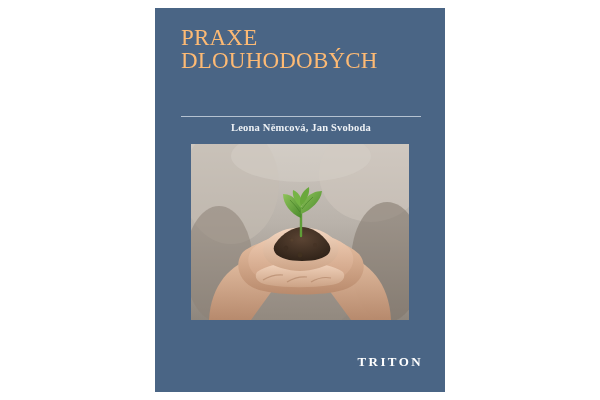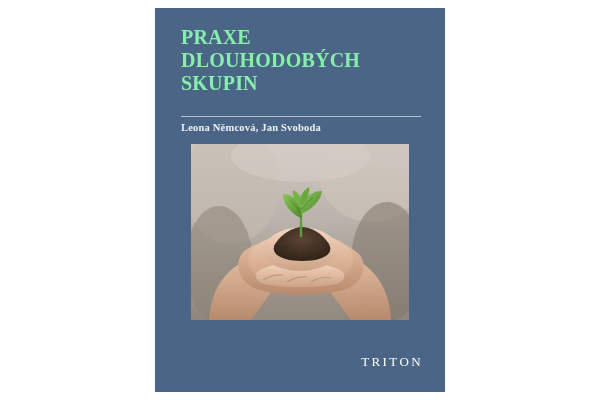--- a/index.html
+++ b/index.html
@@ -31,25 +31,25 @@
     overflow: hidden;
   }
   
   .title-block {
     position: absolute;
     left: 26px;
     top: 18px;
     width: 240px;
   }
   .book-title {
-    color: #86efac;
+    color: #fdba74;
     font-family: "Liberation Serif", serif;
-    font-size: 20px;
+    font-size: 23px;
     line-height: 23px;
-    font-weight: 700;
+    font-weight: 400;
     letter-spacing: 0.2px;
     margin: 0;
     text-transform: uppercase;
   }
   .rule {
     position: absolute;
     left: 26px;
     top: 108px;
     width: 240px;
     height: 1px;
@@ -59,20 +59,21 @@
   .authors {
     position: absolute;
     left: 26px;
     top: 114px;
     width: 240px;
     color: #eef2f6;
     font-family: "Liberation Serif", serif;
     font-size: 10.5px;
     font-weight: 700;
     letter-spacing: 0.2px;
+    text-align: center;
   }
   
   .photo {
     position: absolute;
     left: 36px;
     top: 136px;
     width: 218px;
     height: 176px;
     overflow: hidden;
     background: #d8d2cb;
@@ -82,33 +83,32 @@
   }
   
   .publisher {
     position: absolute;
     right: 22px;
     bottom: 22px;
     color: #ffffff;
     font-family: "Liberation Serif", serif;
     font-size: 13px;
     letter-spacing: 2.4px;
-    font-weight: 400;
+    font-weight: 700;
   }
 </style>
 </head>
 <body>
 
 <div class="canvas">
 
   <div class="book-cover">
 
     <div class="title-block">
       <div class="book-title">PRAXE DLOUHODOBÝCH</div>
-      <div class="book-title">SKUPIN</div>
     </div>
 
     <div class="rule"></div>
 
     <div class="authors">Leona Němcová, Jan Svoboda</div>
 
     <div class="photo">
       <svg width="218" height="176" viewBox="0 0 218 176" xmlns="http://www.w3.org/2000/svg">
         <defs>
           <linearGradient id="bgGrad" x1="0" y1="0" x2="0" y2="1">

